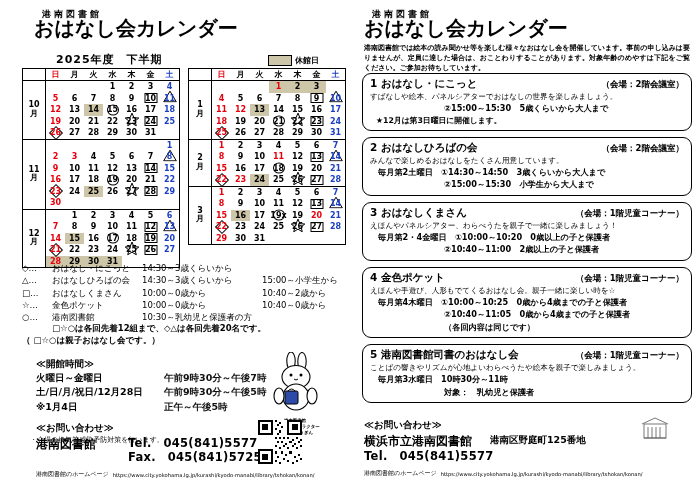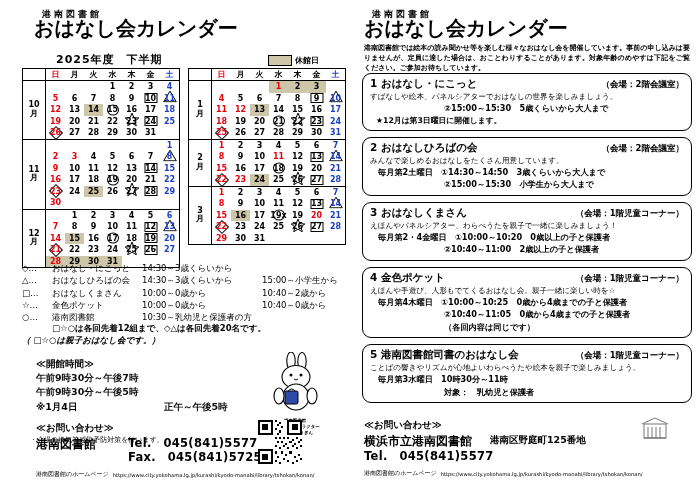--- a/index.html
+++ b/index.html
@@ -478,28 +478,30 @@
         </div>
         <div class="row">
           <span class="sym">○…</span>
           <span class="nm">港南図書館</span>
           <span class="t1">10:30～乳幼児と保護者の方</span>
           <span class="t2"></span>
         </div>
       </div>
 
     <div class="note" style="position:absolute;left:52px;top:322px;">□☆○は各回先着12組まで、◇△は各回先着20名です。</div>
-    <div class="note" style="position:absolute;left:22px;top:334px;font-style:italic;">（ □☆○は親子おはなし会です。）</div>
+    <div class="note" style="position:absolute;left:22px;top:334px;">（ □☆○は親子おはなし会です。）</div>
 
     <div class="hours-title" style="position:absolute;left:36px;top:358px;">≪開館時間≫</div>
     <div style="position:absolute;left:36px;top:371px;" id="hours-block">
         <div class="hours-row">
+          <span class="lbl">火曜日～金曜日</span>
           <span class="val">午前9時30分～午後7時</span>
         </div>
         <div class="hours-row">
+          <span class="lbl">土/日/月/祝日/12月28日</span>
           <span class="val">午前9時30分～午後5時</span>
         </div>
         <div class="hours-row">
           <span class="lbl">※1月4日</span>
           <span class="val">正午～午後5時</span>
         </div>
       </div>
     <div class="hours-foot" style="position:absolute;left:30px;top:435px;">・会場の換気等感染予防対策を行います。</div>
 
     <div style="position:absolute;left:255px;top:352px;width:80px;">

